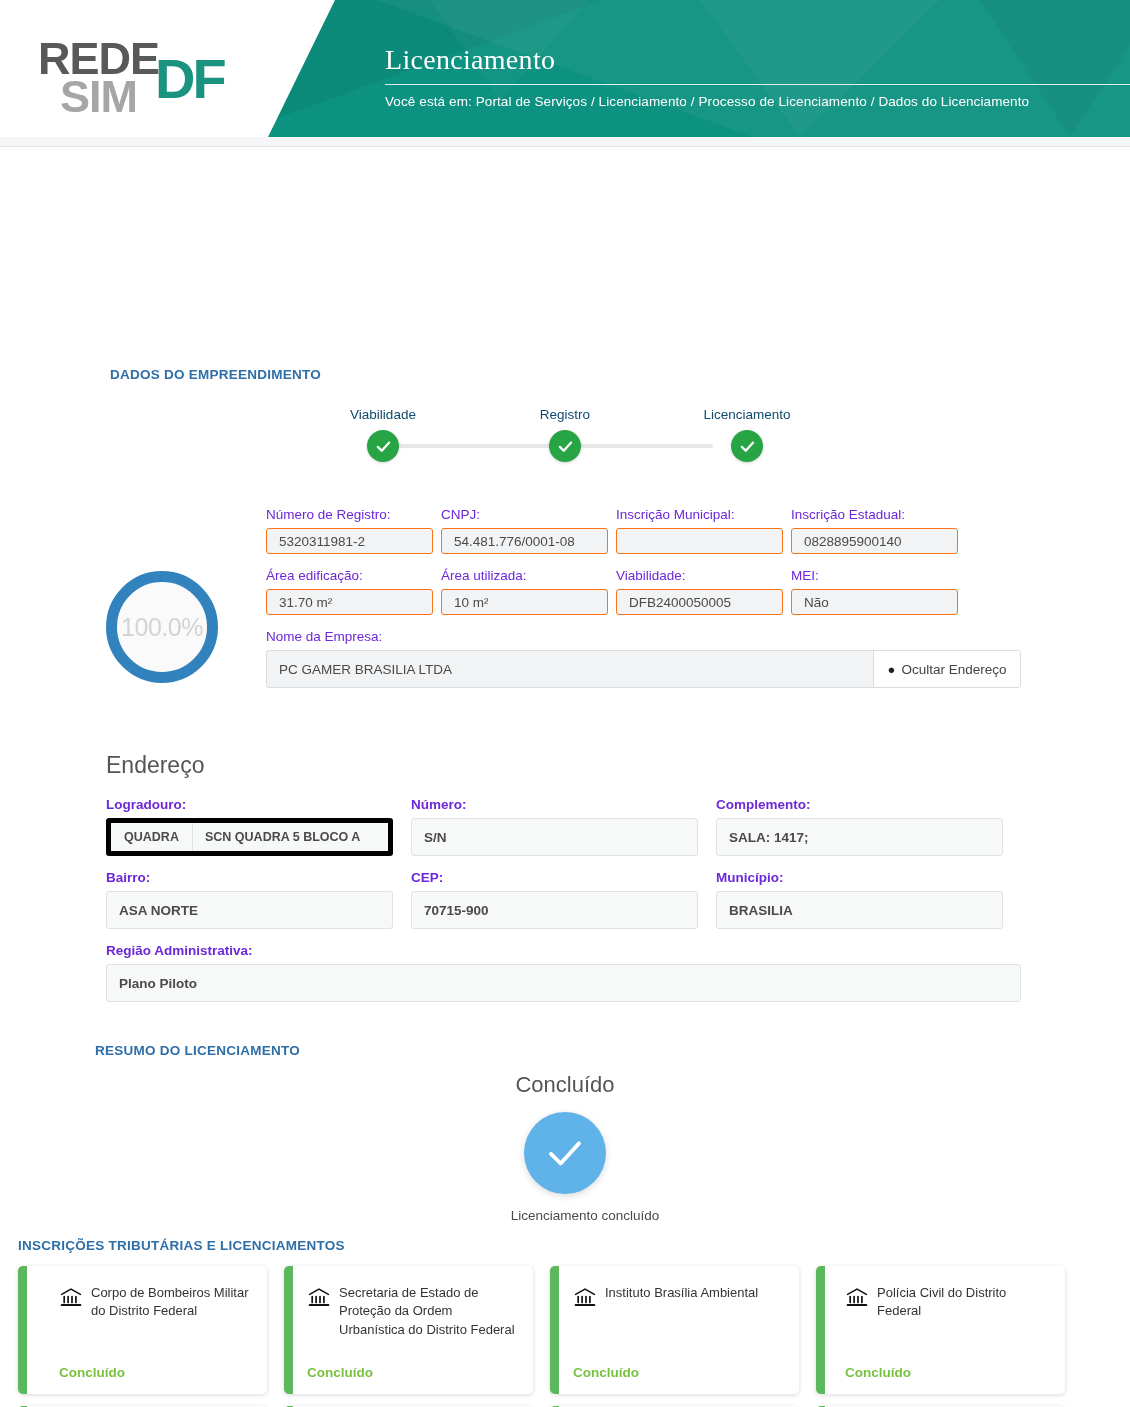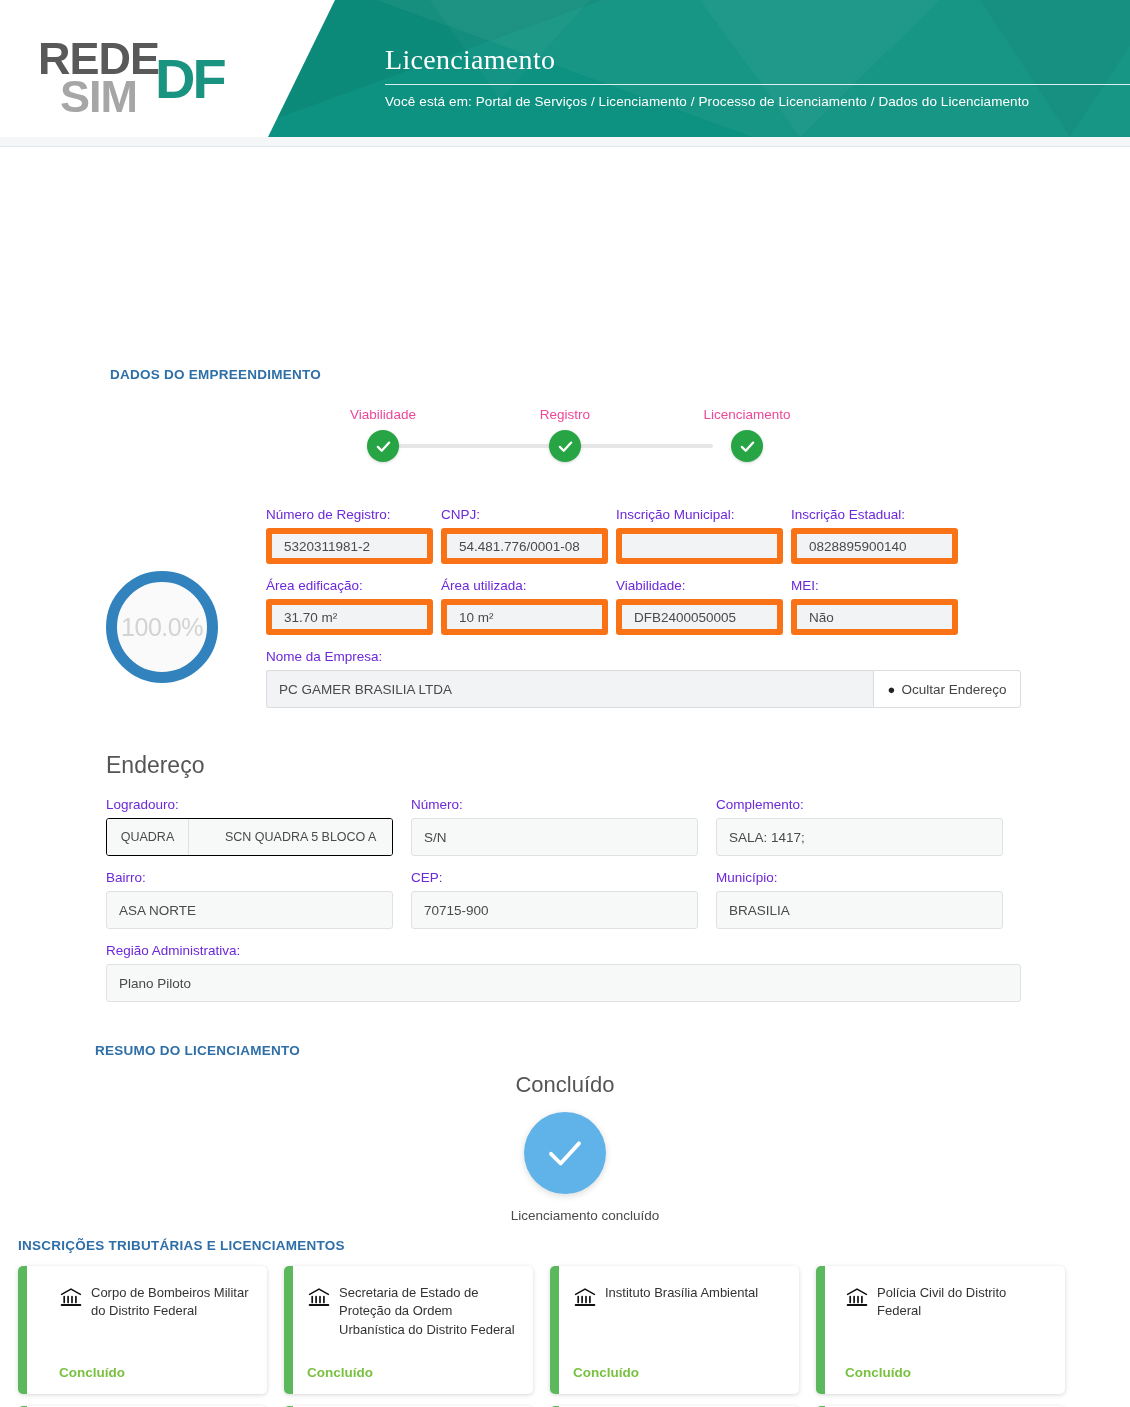--- a/index.html
+++ b/index.html
@@ -115,21 +115,21 @@
     width: 405px; height: 60px;
   }
   .steps-line {
     position: absolute; left: 38px; top: 37px;
     width: 330px; height: 4px; background: #e6e6e6; border-radius: 2px;
   }
   .step { position: absolute; top: 0; width: 140px; text-align: center; }
   .step:nth-child(2) { left: -32px; }
   .step:nth-child(3) { left: 150px; }
   .step:nth-child(4) { left: 332px; }
-  .step-label { font-size: 13.5px; color: #ec4899; margin-bottom: 8px; }
+  .step-label { font-size: 13.5px; color: #0c4a6e; margin-bottom: 8px; }
   .step-circle {
     width: 32px; height: 32px; border-radius: 50%;
     background: #27a544; margin: 0 auto;
     display: flex; align-items: center; justify-content: center;
     box-shadow: 0 1px 3px rgba(0,0,0,0.18);
   }
   .step-circle svg { width: 17px; height: 17px; }
 
   
   .donut {
@@ -142,21 +142,21 @@
   .donut-text { font-size: 25px; color: #d3d3d3; letter-spacing: -0.5px; }
 
   
   .form-area { position: absolute; left: 266px; top: 360px; width: 755px; }
   .frow { display: flex; gap: 8px; margin-bottom: 14px; }
   .fgroup { width: 167px; }
   .flabel {
     font-size: 13.5px; color: #6d28d9; display: block; margin-bottom: 6px;
   }
   .finput {
-    height: 23px; background: #f2f3f4; border: 6px solid #f97316;
+    height: 23px; background: #f2f3f4; border: 1px solid #f97316;
     border-radius: 3px; display: flex; align-items: center;
     padding: 12px 12px; font-size: 13.5px; color: #4a4a4a;
     width: 100%;
   }
   .fgroup.wide { width: 100%; }
   .name-row { display: flex; margin-top: 2px; }
   .name-input {
     flex: 1; height: 38px; background: #f2f3f4;
     border: 1px solid #dadddf; border-right: none;
     border-radius: 3px 0 0 3px;
@@ -169,33 +169,32 @@
     display: flex; align-items: center; justify-content: center;
     gap: 6px; font-size: 13.5px; color: #444; cursor: pointer;
   }
   .pin-icon { font-size: 13px; color: #222; }
 
   
   .endereco { position: absolute; left: 106px; top: 605px; width: 915px; }
   .end-title {
     font-size: 23px; color: #555; font-weight: normal; margin: 0 0 18px 0;
   }
-  .erow { display: flex; gap: 18px; margin-bottom: 14px; }
+  .erow { display: flex; gap: 18px; margin-bottom: 14px; font-weight: bold; }
   .ecol { width: 287px; }
   .ecol.full { width: 915px; }
   .einput {
     height: 38px; background: #f7f8f8; border: 1px solid #dfe2e4;
     border-radius: 3px; display: flex; align-items: center;
     padding: 0 12px; font-size: 13.5px; color: #4a4a4a; width: 100%;
   }
   .logradouro-wrap {
     display: flex; height: 38px; width: 287px;
-    border: 1px solid #000000; border-radius: 3px; overflow: hidden;
+    border: 5px solid #000000; border-radius: 3px; overflow: hidden;
     background: #f7f8f8;
-    gap: 24px;
   }
   .logradouro-prefix {
     width: 82px; display: flex; align-items: center; justify-content: center;
     font-size: 12.5px; color: #4a4a4a;
     border-right: 1px solid #dfe2e4; background: #f7f8f8;
   }
   .logradouro-value {
     flex: 1; display: flex; align-items: center; padding: 0 12px;
     font-size: 12.5px; color: #4a4a4a; background: #f7f8f8;
   }

